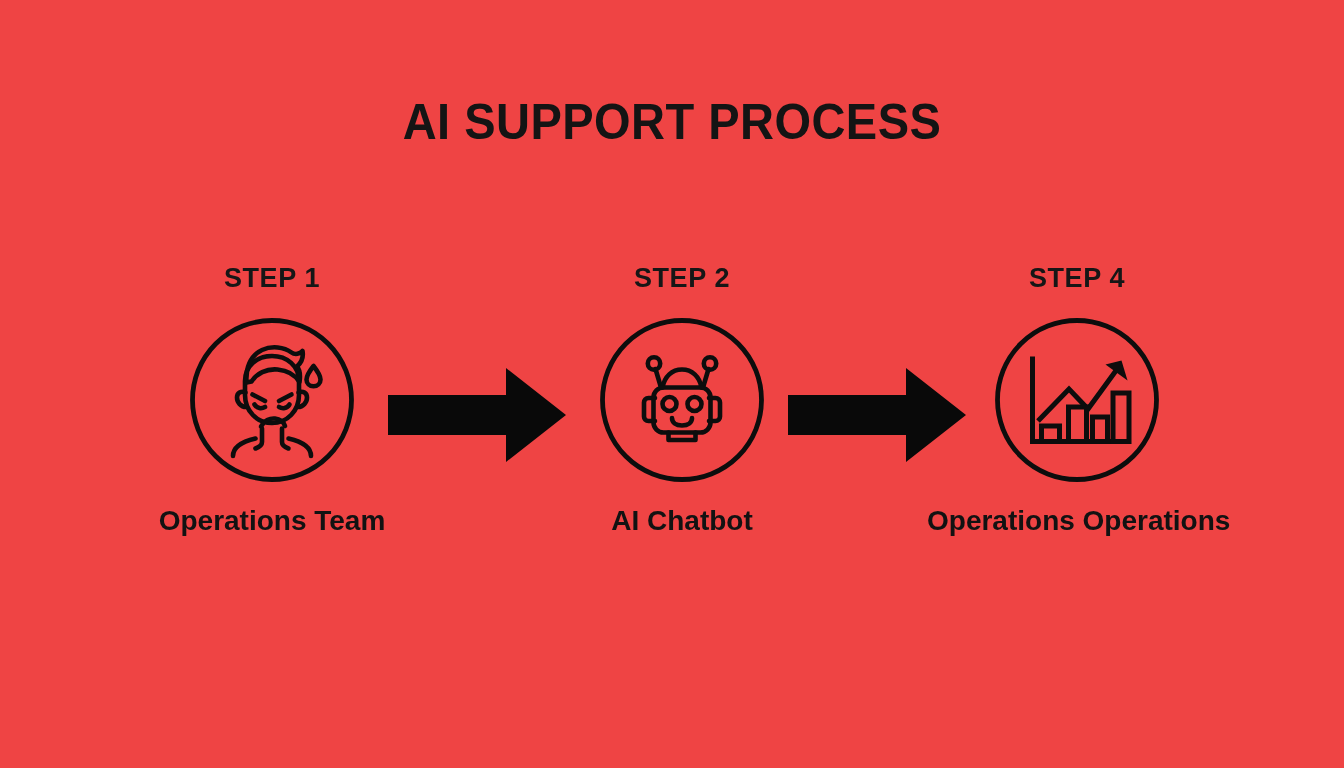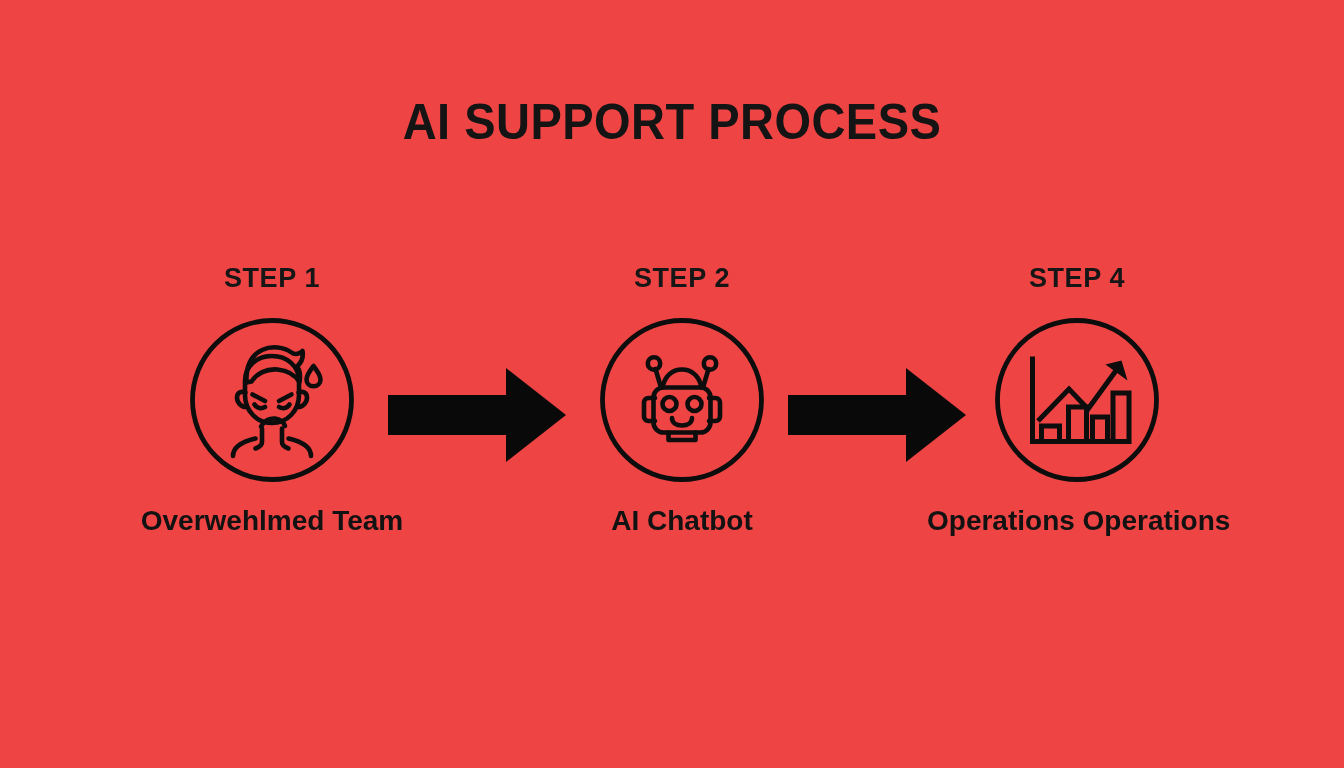--- a/index.html
+++ b/index.html
@@ -157,21 +157,21 @@
 
             <path d="M45 140 c0 -9 9.5 -14.5 22.5 -17.5"></path>
             <path d="M123 140 c0 -9 -9.5 -14.5 -22.5 -17.5"></path>
 
             <path d="M125.5 50 c0 0 -7 9 -7 13.5 c0 4 3.1 6.8 7 6.8
                      c3.9 0 7 -2.8 7 -6.8 c0 -4.5 -7 -13.5 -7 -13.5 Z"></path>
           </g>
         </svg>
       </div>
 
-      <div class="step-caption">Overwehlmed Team</div>
+      <div class="step-caption">Operations Team</div>
     </div>
 
     <div class="step step-2">
       <div class="step-eyebrow">STEP 2</div>
 
       <div class="step-circle-wrap">
         <svg class="step-circle" viewBox="0 0 168 168" aria-hidden="true">
           <g fill="none" stroke="#0d0d0d" stroke-width="4.6" stroke-linecap="round" stroke-linejoin="round">
 
             <circle cx="84" cy="84" r="79.5" stroke-width="4.8"></circle>

